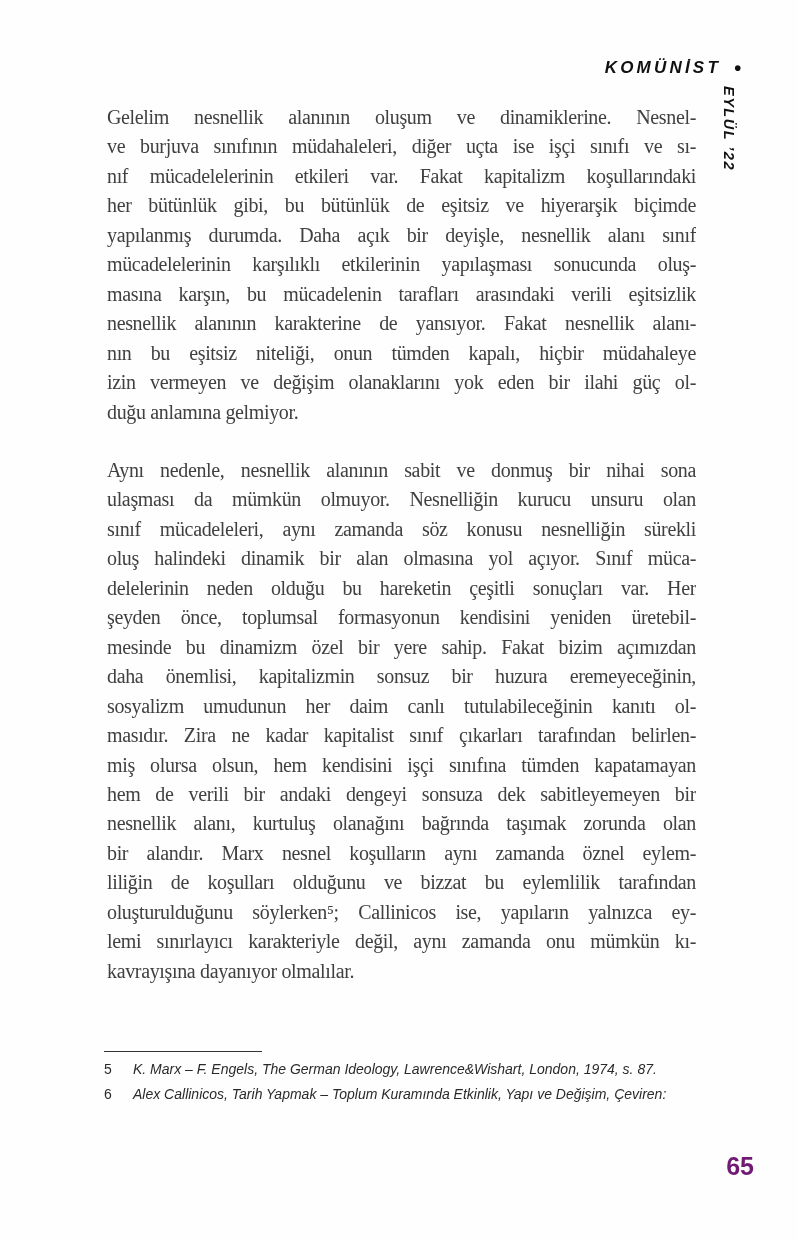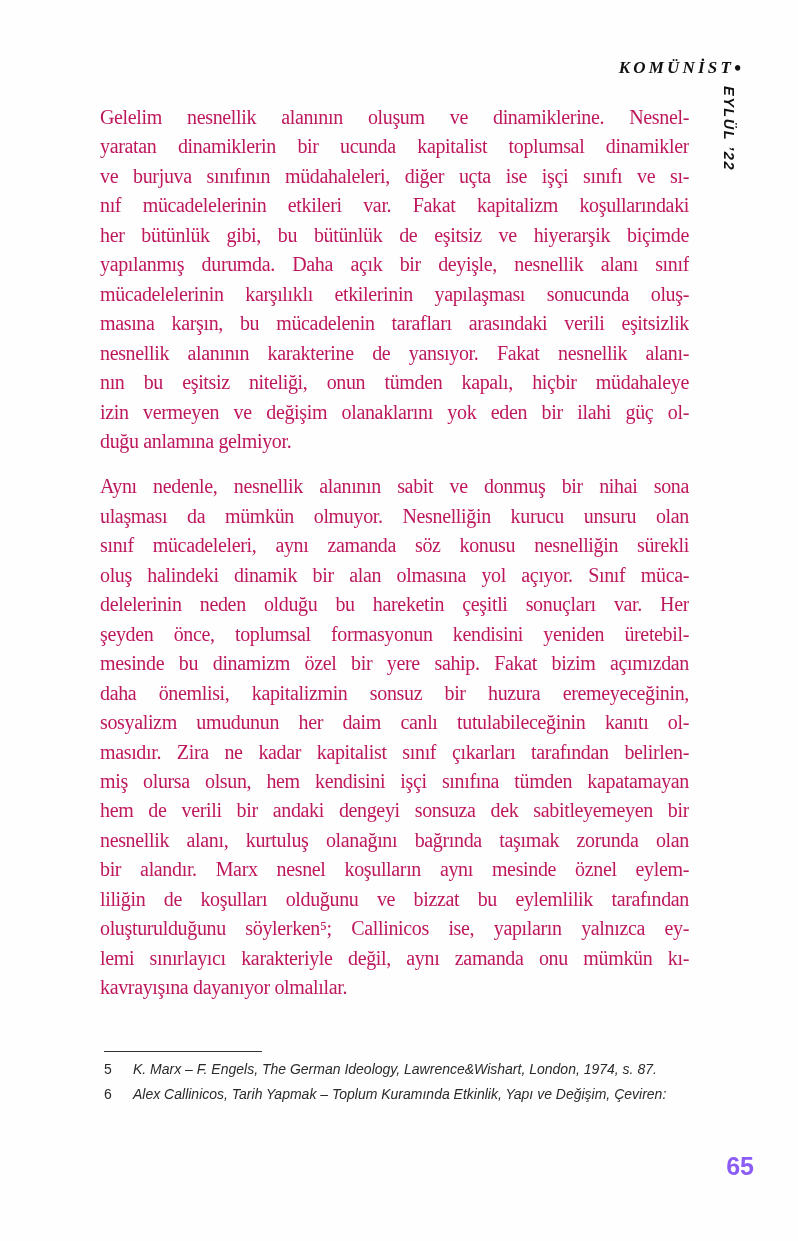--- a/index.html
+++ b/index.html
@@ -14,21 +14,22 @@
     overflow: hidden;
   }
 
   
   .masthead {
     position: absolute;
     top: 58px;
     right: 57px;
     display: flex;
     align-items: center;
-    font-family: Liberation Serif, serif;
+    gap: 13px;
+    font-family: Liberation Sans, sans-serif;
     font-weight: bold;
     font-style: italic;
     font-size: 17px;
     letter-spacing: 3.2px;
     color: #111;
     white-space: nowrap;
   }
   .masthead .bullet {
     font-size: 20px;
     letter-spacing: 0;
@@ -46,29 +47,29 @@
     font-style: italic;
     font-size: 14.5px;
     letter-spacing: 1.5px;
     color: #111;
     white-space: nowrap;
   }
 
   
   .body-text {
     position: absolute;
-    left: 100px;
+    left: 107px;
     top: 103px;
     width: 589px;
     font-size: 20px;
     line-height: 29.45px;
     letter-spacing: -0.35px;
-    color: #be185d;
+    color: #404040;
   }
-  .paragraph + .paragraph { margin-top: 16px; }
+  .paragraph + .paragraph { margin-top: 29px; }
   .line {
     text-align: justify;
     text-align-last: justify;
     white-space: normal;
     overflow: hidden;
   }
   .line.last { text-align-last: left; }
 
   
   .footnote-section {
@@ -93,39 +94,38 @@
   .fn-text { flex: 1 1 auto; font-style: italic; }
 
   
   .page-number {
     position: absolute;
     top: 1152px;
     right: 44px;
     font-family: "Liberation Sans", sans-serif;
     font-weight: bold;
     font-size: 25px;
-    color: #8b5cf6;
+    color: #701a75;
   }
 </style>
 </head>
 <body>
 
 <div class="page">
 
   <div class="masthead">
     <span>KOMÜNİST</span>
     <span class="bullet">•</span>
   </div>
 
   <div class="issue-vertical">EYLÜL ’22</div>
 
   <div class="body-text" id="article-body">
       <div class="paragraph">
         <div class="line">Gelelim nesnellik alanının oluşum ve dinamiklerine. Nesnel-</div>
-        <div class="line">yaratan dinamiklerin bir ucunda kapitalist toplumsal dinamikler</div>
         <div class="line">ve burjuva sınıfının müdahaleleri, diğer uçta ise işçi sınıfı ve sı-</div>
         <div class="line">nıf mücadelelerinin etkileri var. Fakat kapitalizm koşullarındaki</div>
         <div class="line">her bütünlük gibi, bu bütünlük de eşitsiz ve hiyerarşik biçimde</div>
         <div class="line">yapılanmış durumda. Daha açık bir deyişle, nesnellik alanı sınıf</div>
         <div class="line">mücadelelerinin karşılıklı etkilerinin yapılaşması sonucunda oluş-</div>
         <div class="line">masına karşın, bu mücadelenin tarafları arasındaki verili eşitsizlik</div>
         <div class="line">nesnellik alanının karakterine de yansıyor. Fakat nesnellik alanı-</div>
         <div class="line">nın bu eşitsiz niteliği, onun tümden kapalı, hiçbir müdahaleye</div>
         <div class="line">izin vermeyen ve değişim olanaklarını yok eden bir ilahi güç ol-</div>
         <div class="line last">duğu anlamına gelmiyor.</div>
@@ -137,21 +137,21 @@
         <div class="line">oluş halindeki dinamik bir alan olmasına yol açıyor. Sınıf müca-</div>
         <div class="line">delelerinin neden olduğu bu hareketin çeşitli sonuçları var. Her</div>
         <div class="line">şeyden önce, toplumsal formasyonun kendisini yeniden üretebil-</div>
         <div class="line">mesinde bu dinamizm özel bir yere sahip. Fakat bizim açımızdan</div>
         <div class="line">daha önemlisi, kapitalizmin sonsuz bir huzura eremeyeceğinin,</div>
         <div class="line">sosyalizm umudunun her daim canlı tutulabileceğinin kanıtı ol-</div>
         <div class="line">masıdır. Zira ne kadar kapitalist sınıf çıkarları tarafından belirlen-</div>
         <div class="line">miş olursa olsun, hem kendisini işçi sınıfına tümden kapatamayan</div>
         <div class="line">hem de verili bir andaki dengeyi sonsuza dek sabitleyemeyen bir</div>
         <div class="line">nesnellik alanı, kurtuluş olanağını bağrında taşımak zorunda olan</div>
-        <div class="line">bir alandır. Marx nesnel koşulların aynı mesinde öznel eylem-</div>
+        <div class="line">bir alandır. Marx nesnel koşulların aynı zamanda öznel eylem-</div>
         <div class="line">liliğin de koşulları olduğunu ve bizzat bu eylemlilik tarafından</div>
         <div class="line">oluşturulduğunu söylerken⁵; Callinicos ise, yapıların yalnızca ey-</div>
         <div class="line">lemi sınırlayıcı karakteriyle değil, aynı zamanda onu mümkün kı-</div>
         <div class="line last">kavrayışına dayanıyor olmalılar.</div>
       </div>
     </div>
 
   <div class="footnote-section">
     <hr class="fn-rule">
     <div id="footnotes">

